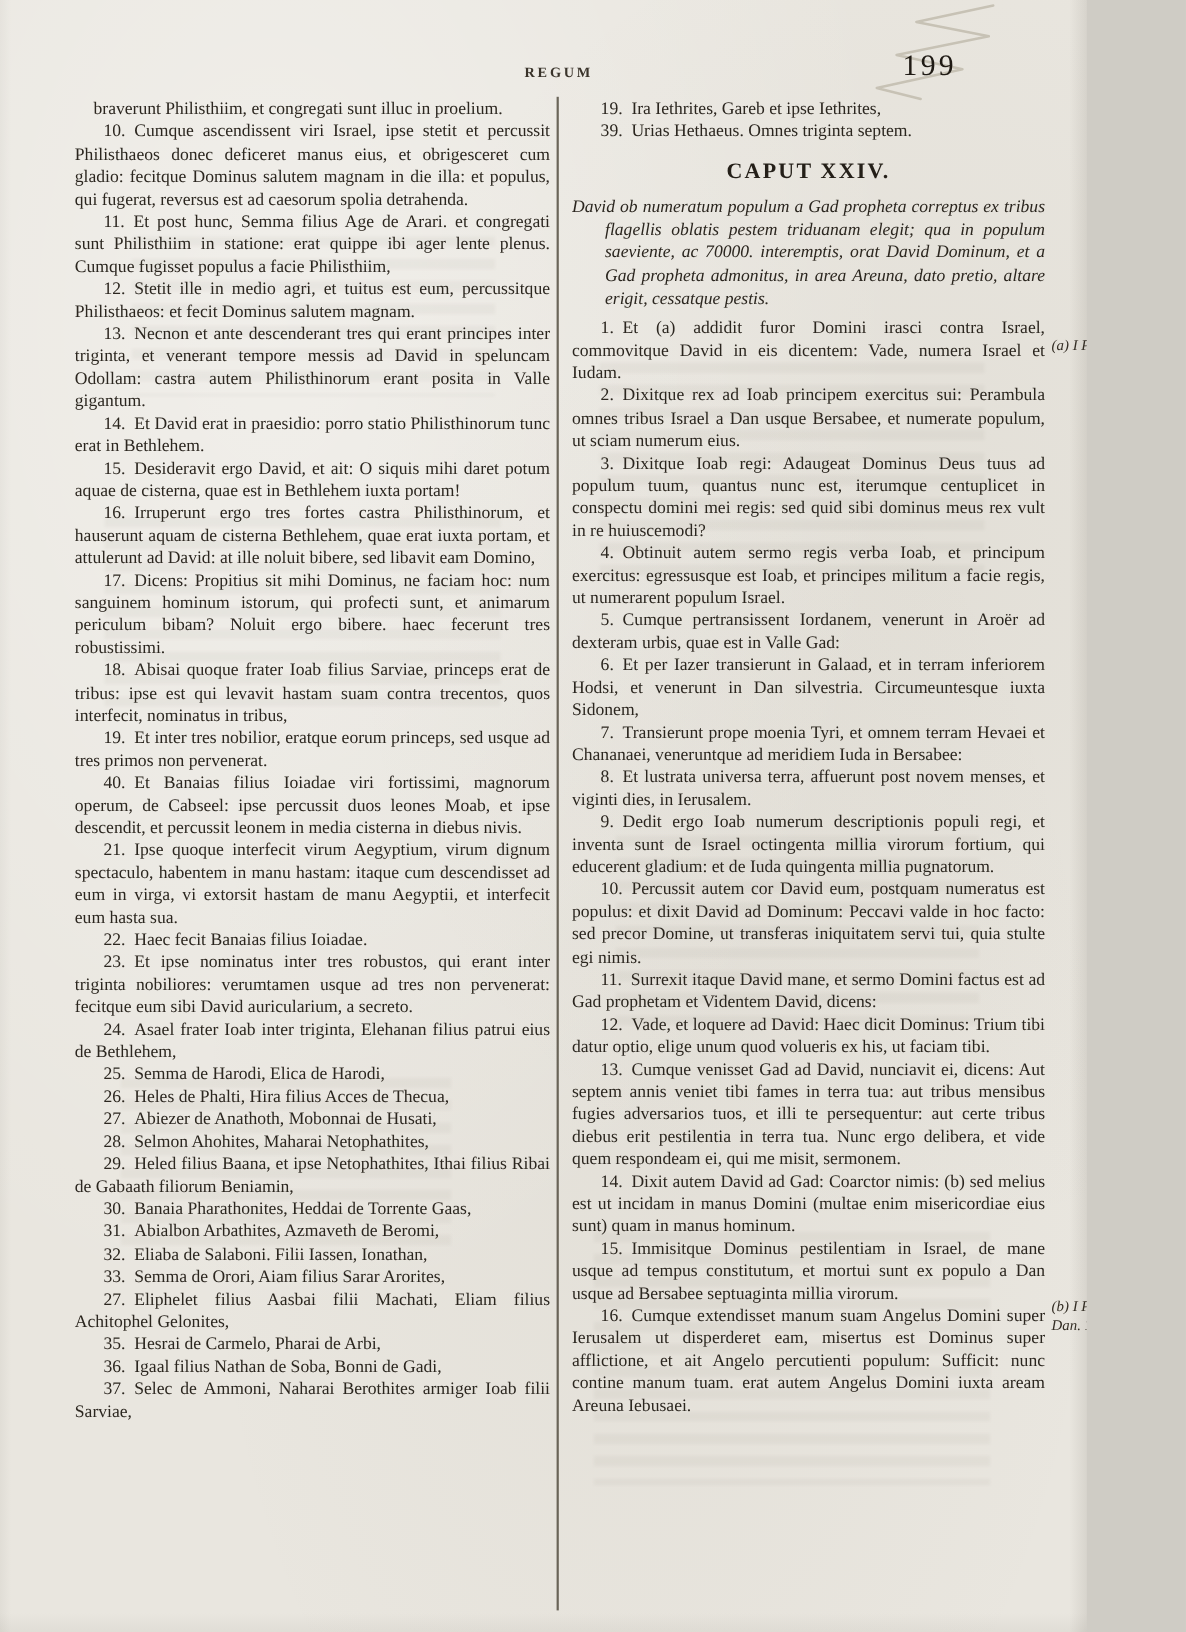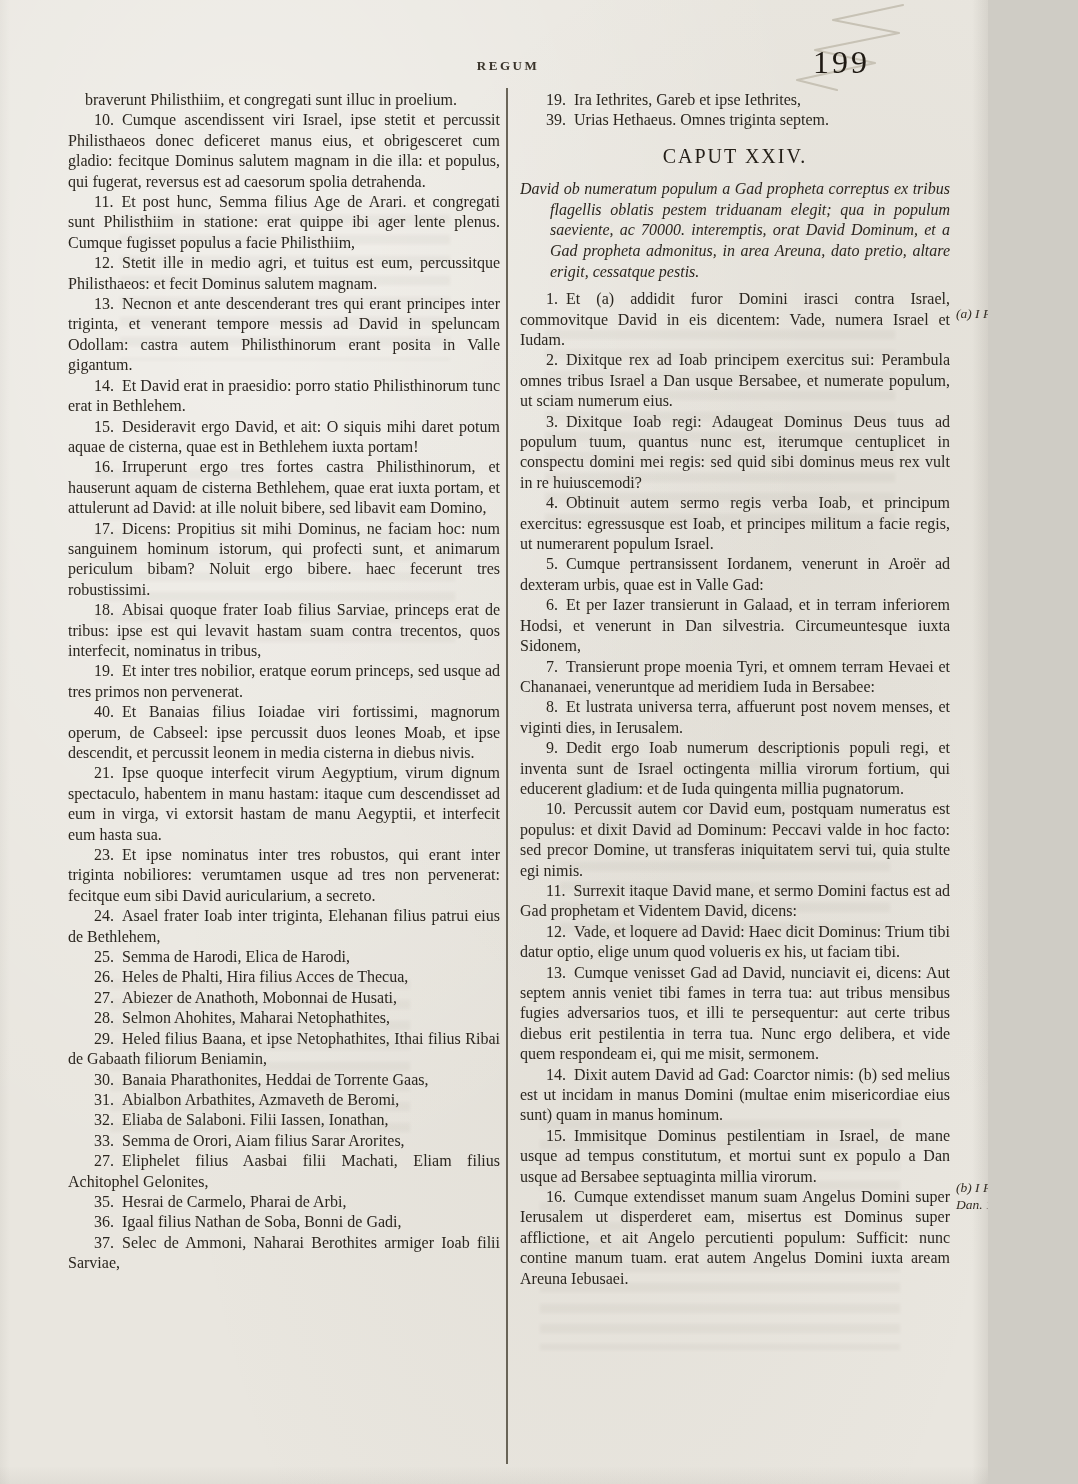--- a/index.html
+++ b/index.html
@@ -15,35 +15,35 @@
       linear-gradient(to top, rgba(60,55,45,0.05), rgba(0,0,0,0) 18px);
     font-family:"Liberation Serif","DejaVu Serif",serif;
     color:#2b261f;
   }
   .running-title{
     position:absolute;top:58px;left:68px;width:880px;text-align:center;
     font-size:13px;font-weight:bold;letter-spacing:2.5px;color:#3a342b;
   }
   .page-number{
     position:absolute;top:44px;right:118px;
-    font-size:32px;letter-spacing:3px;color:#1f1a14;
+    font-size:27px;letter-spacing:3px;color:#1f1a14;
   }
   .col{
     position:absolute;top:90px;width:432px;height:1380px;overflow:hidden;
     font-size:16px;line-height:20.4px;text-align:justify;
   }
   .col-left{left:68px;}
   .col-right{left:520px;width:430px;}
   p{margin:0;}
   .cont{text-indent:0;margin-left:17px;}
   .verse{text-indent:26px;}
   .vnum{white-space:nowrap;}
   .chapter-head{
     margin:15px 0 13px;text-align:center;text-indent:0;
-    font-weight:normal;font-size:20px;letter-spacing:2px;color:#241f18;
+    font-weight:bold;font-size:20px;letter-spacing:2px;color:#241f18;
   }
   .argument{
     margin:0 0 7px;font-style:italic;
     padding-left:30px;text-indent:-30px;line-height:20.6px;
   }
   .divider{
     position:absolute;left:506px;top:88px;width:2px;height:1376px;
     background:#4a4336;opacity:.8;
   }
   .margin-note{
@@ -94,20 +94,21 @@
         <p class="verse"><span class="vnum">12.</span> Stetit ille in medio agri, et tuitus est eum, percussitque Philisthaeos: et fecit Dominus salutem magnam.</p>
         <p class="verse"><span class="vnum">13.</span> Necnon et ante descenderant tres qui erant principes inter triginta, et venerant tempore messis ad David in speluncam Odollam: castra autem Philisthinorum erant posita in Valle gigantum.</p>
         <p class="verse"><span class="vnum">14.</span> Et David erat in praesidio: porro statio Philisthinorum tunc erat in Bethlehem.</p>
         <p class="verse"><span class="vnum">15.</span> Desideravit ergo David, et ait: O siquis mihi daret potum aquae de cisterna, quae est in Bethlehem iuxta portam!</p>
         <p class="verse"><span class="vnum">16.</span> Irruperunt ergo tres fortes castra Philisthinorum, et hauserunt aquam de cisterna Bethlehem, quae erat iuxta portam, et attulerunt ad David: at ille noluit bibere, sed libavit eam Domino,</p>
         <p class="verse"><span class="vnum">17.</span> Dicens: Propitius sit mihi Dominus, ne faciam hoc: num sanguinem hominum istorum, qui profecti sunt, et animarum periculum bibam? Noluit ergo bibere. haec fecerunt tres robustissimi.</p>
         <p class="verse"><span class="vnum">18.</span> Abisai quoque frater Ioab filius Sarviae, princeps erat de tribus: ipse est qui levavit hastam suam contra trecentos, quos interfecit, nominatus in tribus,</p>
         <p class="verse"><span class="vnum">19.</span> Et inter tres nobilior, eratque eorum princeps, sed usque ad tres primos non pervenerat.</p>
         <p class="verse"><span class="vnum">40.</span> Et Banaias filius Ioiadae viri fortissimi, magnorum operum, de Cabseel: ipse percussit duos leones Moab, et ipse descendit, et percussit leonem in media cisterna in diebus nivis.</p>
         <p class="verse"><span class="vnum">21.</span> Ipse quoque interfecit virum Aegyptium, virum dignum spectaculo, habentem in manu hastam: itaque cum descendisset ad eum in virga, vi extorsit hastam de manu Aegyptii, et interfecit eum hasta sua.</p>
+        <p class="verse"><span class="vnum">22.</span> Haec fecit Banaias filius Ioiadae.</p>
         <p class="verse"><span class="vnum">23.</span> Et ipse nominatus inter tres robustos, qui erant inter triginta nobiliores: verumtamen usque ad tres non pervenerat: fecitque eum sibi David auricularium, a secreto.</p>
         <p class="verse"><span class="vnum">24.</span> Asael frater Ioab inter triginta, Elehanan filius patrui eius de Bethlehem,</p>
         <p class="verse"><span class="vnum">25.</span> Semma de Harodi, Elica de Harodi,</p>
         <p class="verse"><span class="vnum">26.</span> Heles de Phalti, Hira filius Acces de Thecua,</p>
         <p class="verse"><span class="vnum">27.</span> Abiezer de Anathoth, Mobonnai de Husati,</p>
         <p class="verse"><span class="vnum">28.</span> Selmon Ahohites, Maharai Netophathites,</p>
         <p class="verse"><span class="vnum">29.</span> Heled filius Baana, et ipse Netophathites, Ithai filius Ribai de Gabaath filiorum Beniamin,</p>
         <p class="verse"><span class="vnum">30.</span> Banaia Pharathonites, Heddai de Torrente Gaas,</p>
         <p class="verse"><span class="vnum">31.</span> Abialbon Arbathites, Azmaveth de Beromi,</p>
         <p class="verse"><span class="vnum">32.</span> Eliaba de Salaboni. Filii Iassen, Ionathan,</p>

